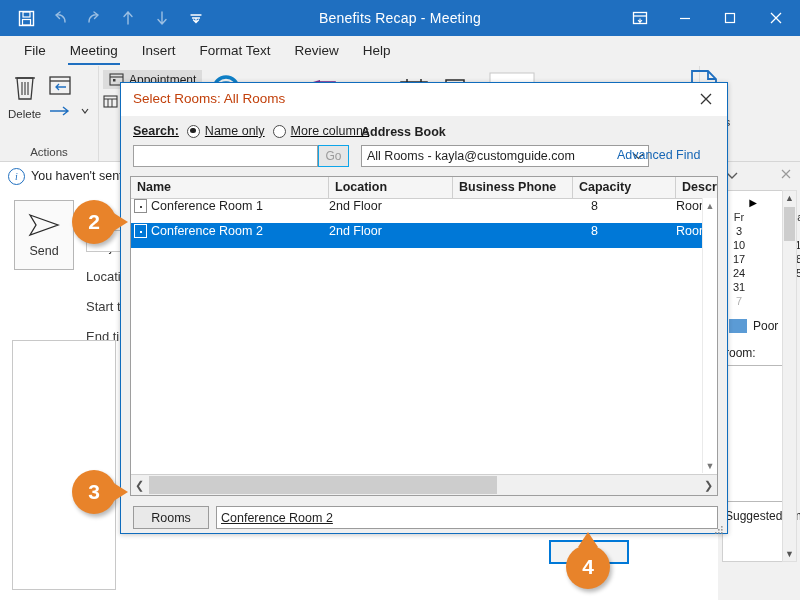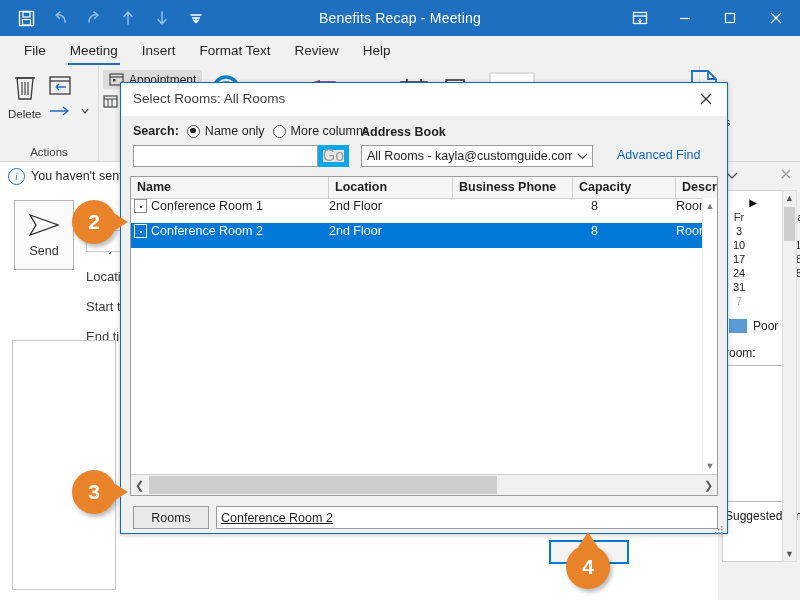--- a/index.html
+++ b/index.html
@@ -94,34 +94,34 @@
   .rp-scroll .arrow { position: absolute; left: 0; width: 13px; height: 14px; display: flex; align-items: center; justify-content: center; color: #555; font-size: 9px; }
   .rp-scroll .thumb { position: absolute; left: 1px; top: 16px; width: 11px; height: 34px; background: #cdcdcd; }
 
   
   .dialog {
     position: absolute; left: 120px; top: 82px; width: 608px; height: 452px;
     background: #f0f0f0; border: 1px solid #0f6cbd; box-sizing: border-box;
     box-shadow: 0 1px 5px rgba(0,0,0,.22);
   }
   .dlg-title { position: absolute; left: 0; top: 0; width: 606px; height: 33px; background: #fff; }
-  .dlg-title .t { position: absolute; left: 12px; top: 8px; font-size: 13.5px; color: #404040; }
+  .dlg-title .t { position: absolute; left: 12px; top: 8px; font-size: 13.5px; color: #c2410c; }
   .dlg-title .x { position: absolute; right: 6px; top: 4px; width: 30px; height: 24px; display: flex; align-items: center; justify-content: center; color: #333; }
   .dlg-body { position: absolute; left: 0; top: 33px; width: 606px; height: 417px; background: #f0f0f0; }
 
-  .searchrow { position: absolute; left: 12px; top: 8px; display: flex; align-items: center; gap: 8px; }
+  .searchrow { position: absolute; left: 12px; top: 8px; display: flex; align-items: center; gap: 8px; text-decoration: underline; }
   .searchrow .lbl { font-size: 12.5px; font-weight: bold; color: #1f1f1f; }
   .radio { display: flex; align-items: center; gap: 5px; font-size: 12.5px; color: #1f1f1f; }
   .radio .dot { width: 13px; height: 13px; border-radius: 50%; border: 1.3px solid #4a4a4a; background: #fff; position: relative; box-sizing: border-box; }
   .radio.checked .dot::after { content: ""; position: absolute; left: 2.6px; top: 2.6px; width: 5.4px; height: 5.4px; border-radius: 50%; background: #222; }
   .abooklbl { position: absolute; left: 240px; top: 9px; font-size: 12.5px; font-weight: bold; color: #1f1f1f; }
 
   .searchinput { position: absolute; left: 12px; top: 29px; width: 185px; height: 22px; border: 1px solid #a0a0a0; background: #fff; box-sizing: border-box; }
-  .gobtn { position: absolute; left: 197px; top: 29px; width: 31px; height: 22px; background: #e6e6e6; border: 5px solid #0ea5e9; box-sizing: border-box; display: flex; align-items: center; justify-content: center; font-size: 16px; color: #9a9a9a; }
-  .abook { position: absolute; left: 240px; top: 29px; width: 232px; height: 22px; border: 1px solid #9b9b9b; background: #fff; box-sizing: border-box; display: flex; align-items: center; }
+  .gobtn { position: absolute; left: 197px; top: 29px; width: 31px; height: 22px; background: #e6e6e6; border: 1px solid #0ea5e9; box-sizing: border-box; display: flex; align-items: center; justify-content: center; font-size: 12px; color: #9a9a9a; }
+  .abook { position: absolute; left: 240px; top: 29px; width: 288px; height: 22px; border: 1px solid #9b9b9b; background: #fff; box-sizing: border-box; display: flex; align-items: center; }
   .abook .val { font-size: 12.5px; color: #1f1f1f; padding-left: 5px; flex: 1; white-space: nowrap; overflow: hidden; }
   .abook .chev { width: 20px; text-align: center; color: #444; font-size: 10px; }
   .advfind { position: absolute; left: 496px; top: 32px; font-size: 12.5px; color: #1666b5; }
 
   .listwrap { position: absolute; left: 9px; top: 60px; width: 588px; height: 320px; background: #fff; border: 1px solid #9e9e9e; box-sizing: border-box; }
   .lhead { position: absolute; left: 0; top: 0; width: 586px; height: 21px; background: #f5f5f5; border-bottom: 1px solid #cfcfcf; }
   .lhead .hc { position: absolute; top: 0; height: 21px; line-height: 21px; font-size: 12.5px; font-weight: bold; color: #1f1f1f; border-right: 1px solid #cfcfcf; box-sizing: border-box; padding-left: 6px; overflow: hidden; white-space: nowrap; }
   .lrows { position: absolute; left: 0; top: 21px; width: 571px; height: 275px; }
   .lrow { position: relative; height: 25px; font-size: 12.5px; color: #1f1f1f; }
   .lrow.sel { background: #0078d7; color: #fff; }

